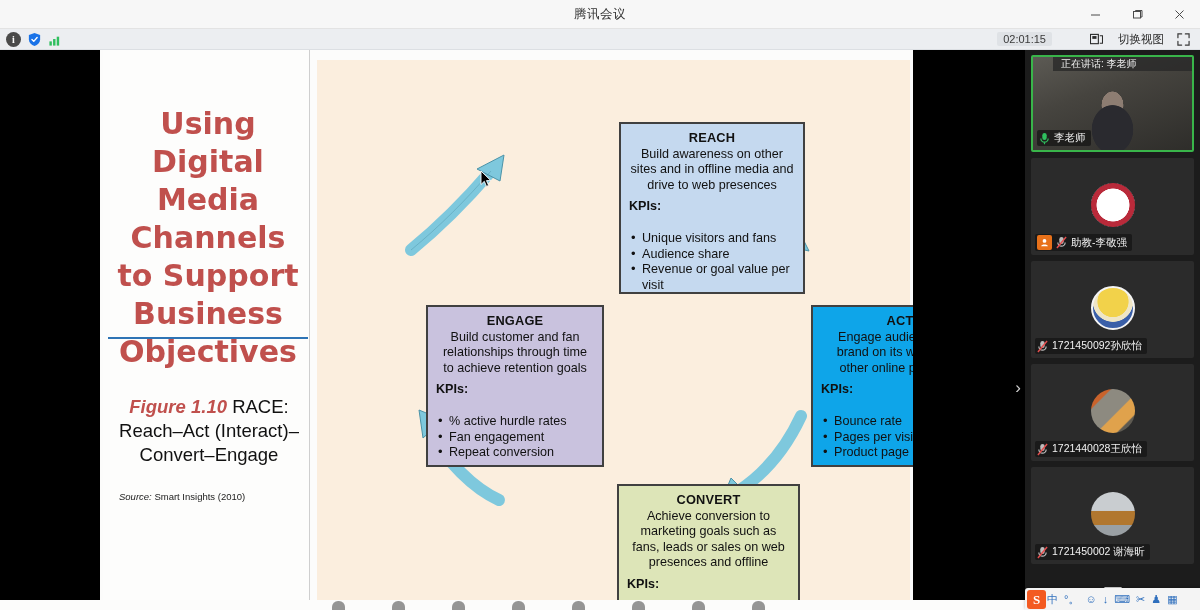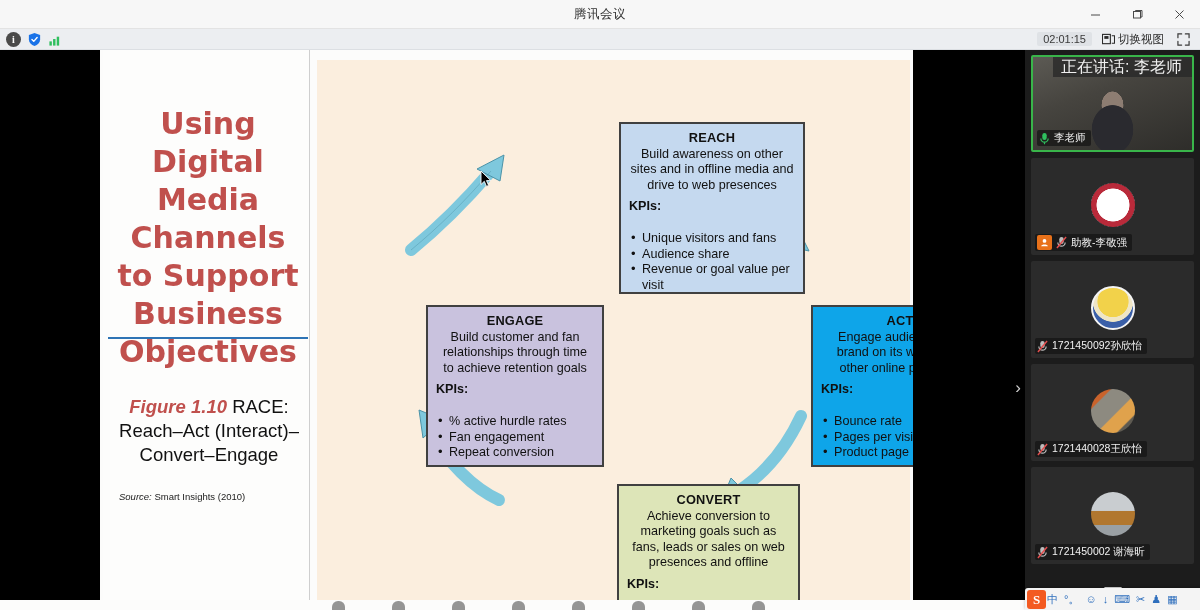--- a/index.html
+++ b/index.html
@@ -36,21 +36,21 @@
   }
   .subbar-left { display:flex; align-items:center; gap:6px; padding-left:6px; }
   .ic { width:15px; height:15px; display:block; }
   .ic-info { border-radius:50%; background:#4a4a4a; color:#fff; font-size:10px;
              font-weight:bold; text-align:center; line-height:15px; font-family:"Liberation Serif",serif;}
   .subbar-right { margin-left:auto; display:flex; align-items:center; gap:10px; padding-right:8px; }
   .timer {
     font-size:11px; color:#3a3a3a; background:#dfe2e6; border-radius:2px;
     padding:1px 6px; font-family:"Liberation Sans", sans-serif;
   }
-  .switch-view { display:flex; align-items:center; gap:3px; font-size:11.5px; color:#2b2b2b; }
+  .switch-view { display:flex; align-items:center; gap:15px; font-size:11.5px; color:#2b2b2b;margin-left:28px; }
   .fs-btn { display:flex; align-items:center; justify-content:center; width:18px; height:16px; }
 
   
   .stage {
     position:absolute; left:0; top:50px; width:1025px; height:560px;
     background:#000;
   }
   
   .gutter-left { position:absolute; left:0; top:0; width:100px; height:560px; background:#000; }
 
@@ -124,22 +124,22 @@
   .rail {
     position:absolute; left:1025px; top:50px; width:175px; height:560px;
     background:#1c1c1c; padding:5px 6px; 
   }
   .tile {
     position:relative; width:163px; height:97px; background:#2b2b2b;
     margin-bottom:6px; border-radius:2px; overflow:hidden;
   }
   .tile.speaking { border:2px solid #39b54a; }
   .tile .speaking-banner {
-    position:absolute; left:20px; top:0; right:0; height:20px;
-    background:rgba(40,40,40,.78); color:#f0f0f0; font-size:16px;
+    position:absolute; left:20px; top:0; right:0; height:14px;
+    background:rgba(40,40,40,.78); color:#f0f0f0; font-size:10px;
     display:flex; align-items:center; padding-left:8px; white-space:nowrap;
   }
   .tile .namebar {
     position:absolute; left:4px; bottom:4px; display:flex; align-items:center;
     gap:4px; background:rgba(20,20,20,.72); border-radius:2px; padding:1px 5px 1px 2px;
     font-size:10.5px; color:#f2f2f2; max-width:152px; white-space:nowrap; overflow:hidden;
   }
   .hostbadge {
     width:15px; height:15px; background:#e8711a; border-radius:2px;
     display:flex; align-items:center; justify-content:center;

